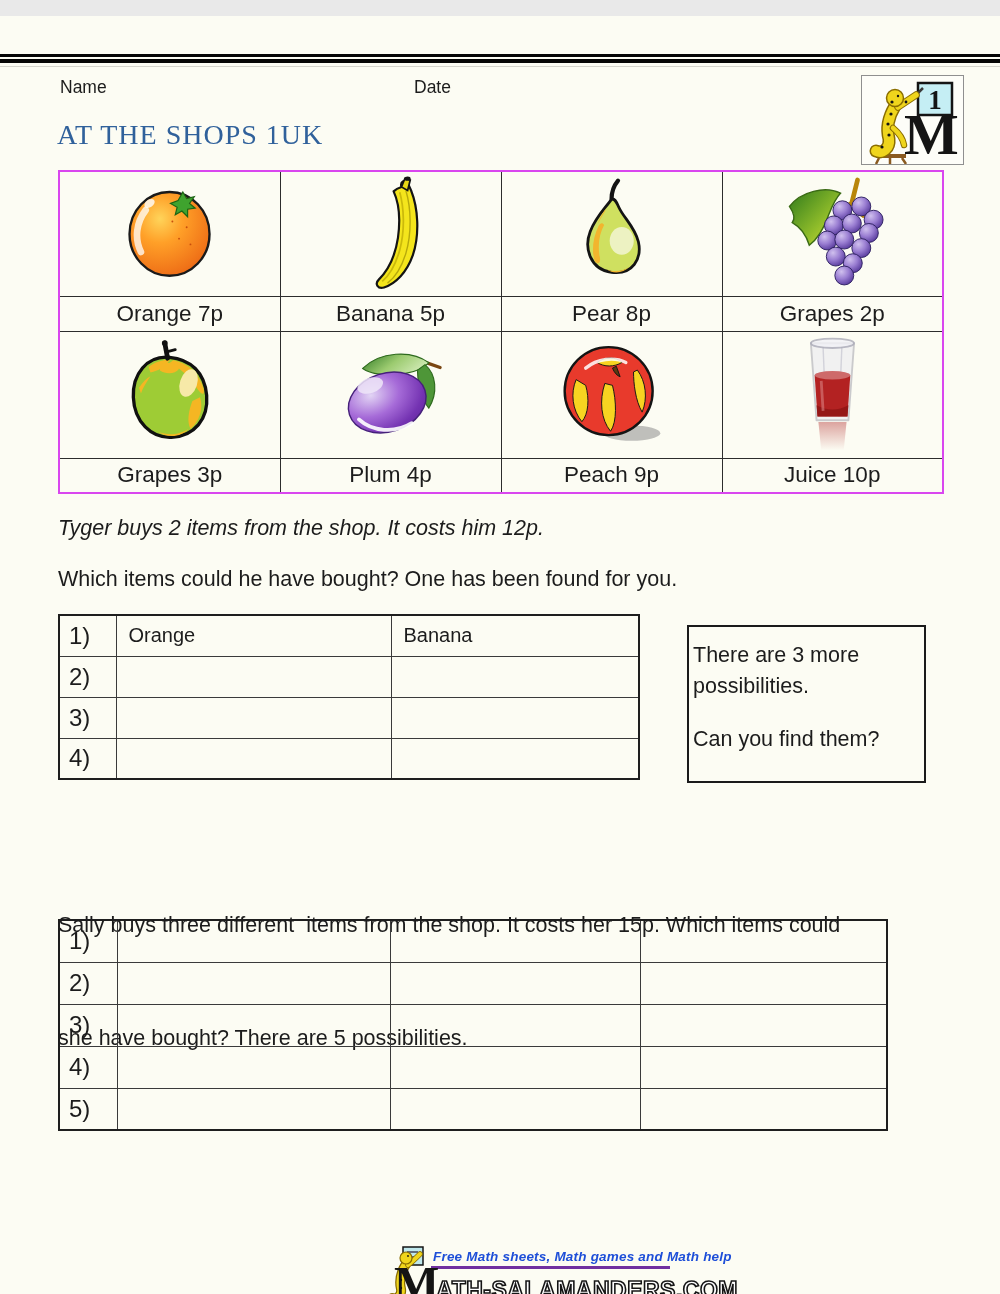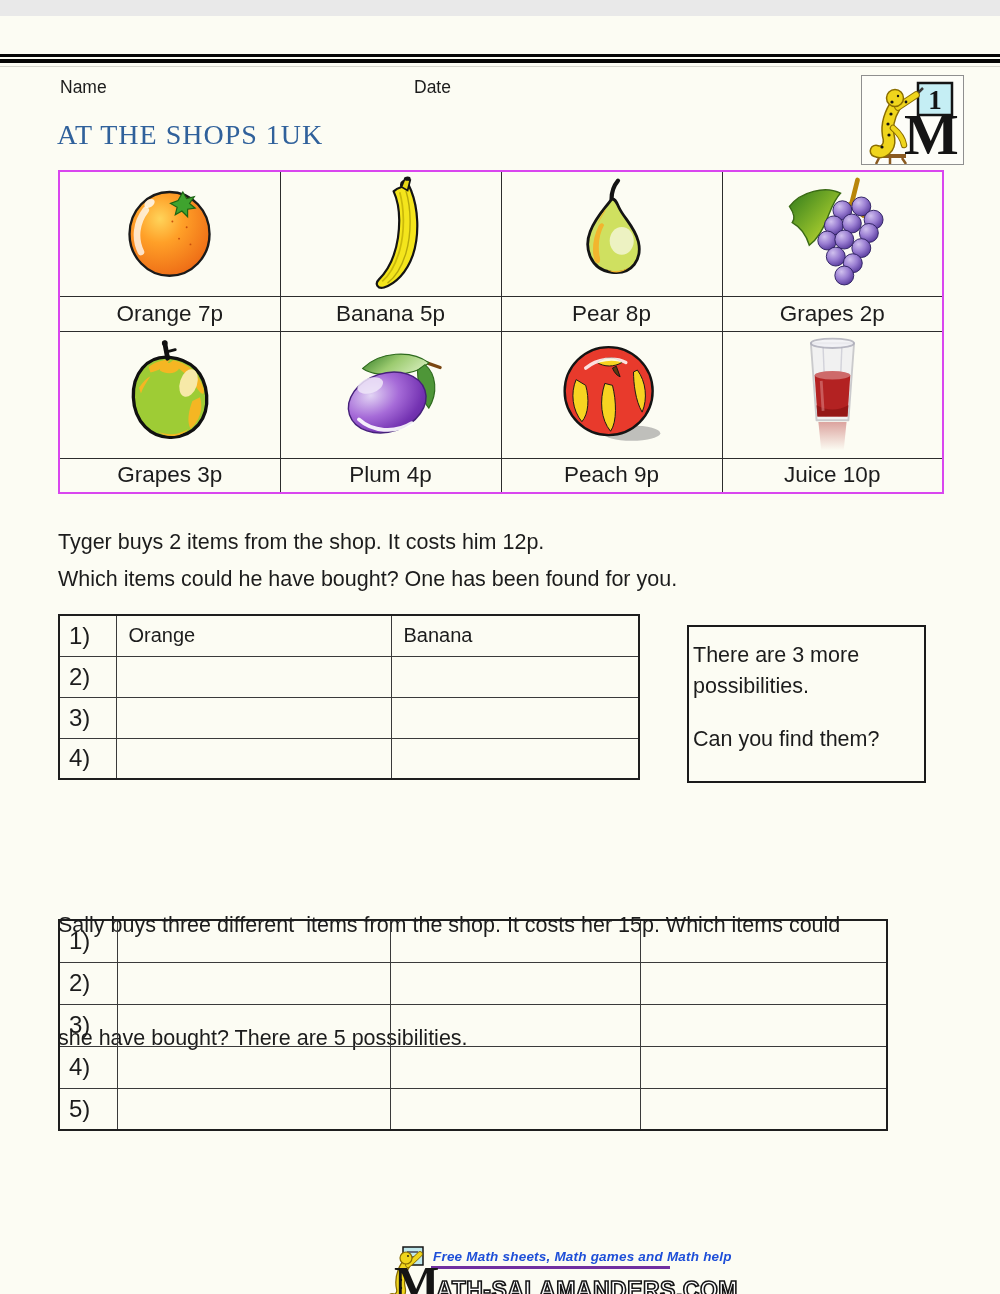--- a/index.html
+++ b/index.html
@@ -258,21 +258,21 @@
     </tr>
     <tr>
       <td class="label-cell">Grapes 3p</td>
       <td class="label-cell">Plum 4p</td>
       <td class="label-cell">Peach 9p</td>
       <td class="label-cell">Juice 10p</td>
     </tr>
   </tbody>
     </table>
 
-  <div class="q-text" style="top:514px;">Tyger buys 2 items from the shop. It costs him 12p.</div>
+  <div class="q-text" style="top:500px;font-style:italic;">Tyger buys 2 items from the shop. It costs him 12p.</div>
   <div class="q-text" style="top:551px;">Which items could he have bought? One has been found for you.</div>
 
   <table class="ans-table" id="answer-table-1">
     <colgroup>
         <col style="width:57px">
         <col style="width:275px">
         <col style="width:248px">
       </colgroup>
     <tbody>
         <tr>

